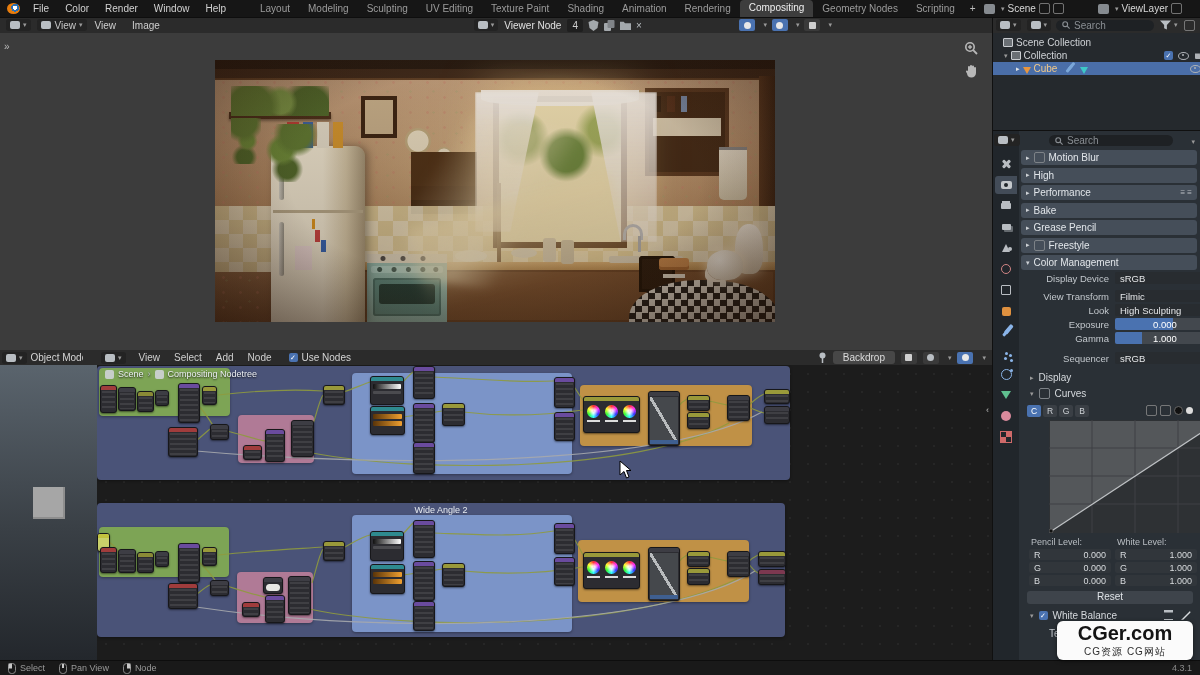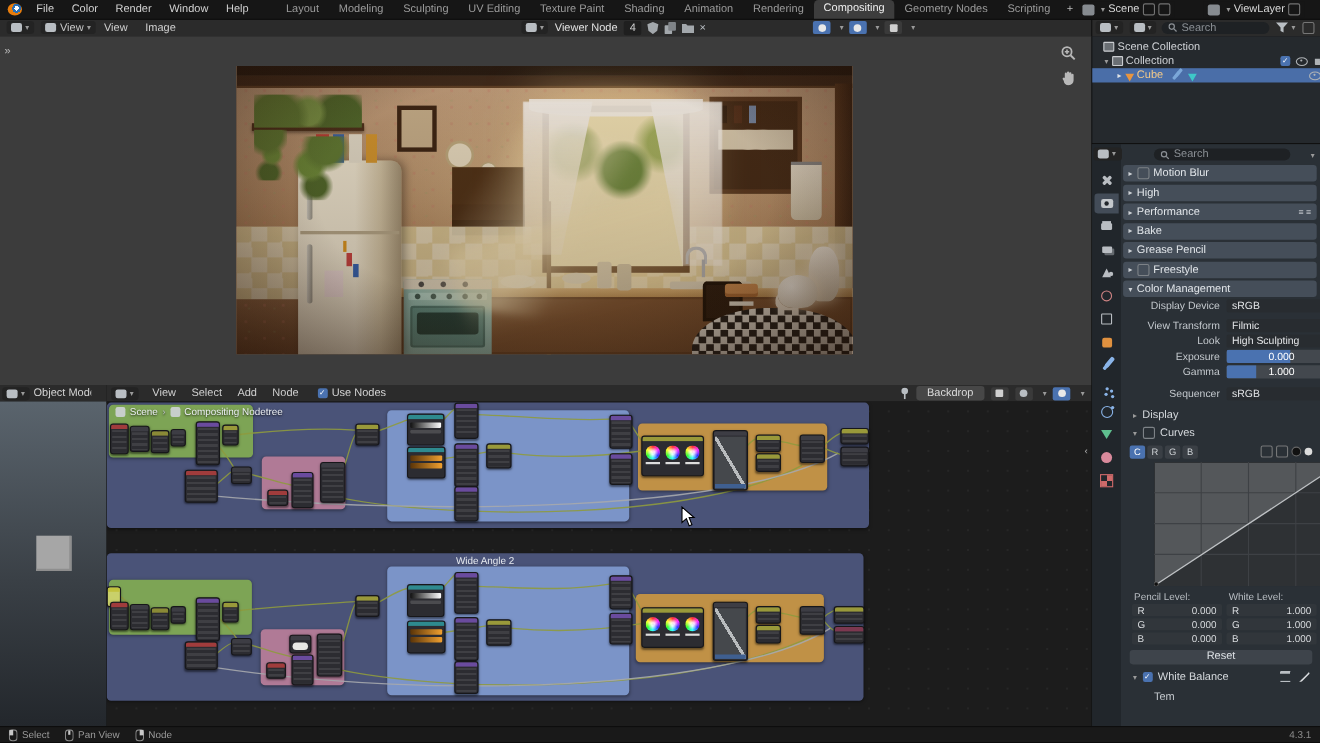--- a/index.html
+++ b/index.html
@@ -1068,16 +1068,20 @@
       <div class="sb-item">
         <svg width="8" height="11" viewBox="0 0 8 11">
           <rect x="0.5" y="0.5" width="7" height="10" rx="3" fill="none" stroke="#8a8a8a"></rect>
           <rect x="4" y="0.5" width="3.5" height="5" fill="#c8c8c8"></rect>
         </svg>
         <span>Node</span>
       </div>
       <span id="sb-version">4.3.1</span>
   </div>
 
+  <div id="watermark">
+    <span id="wm-title">CGer.com</span>
+    <span id="wm-sub">CG资源 CG网站</span>
+  </div>
   <svg id="cursor" width="14" height="20" viewBox="0 0 14 20">
     <polygon points="1,1 1,15 5,11.5 7.5,18 10,17 7.5,10.5 12,10.5" fill="#fff" stroke="#000" stroke-width="1"></polygon>
   </svg>
 </div>
 
 </body></html>

